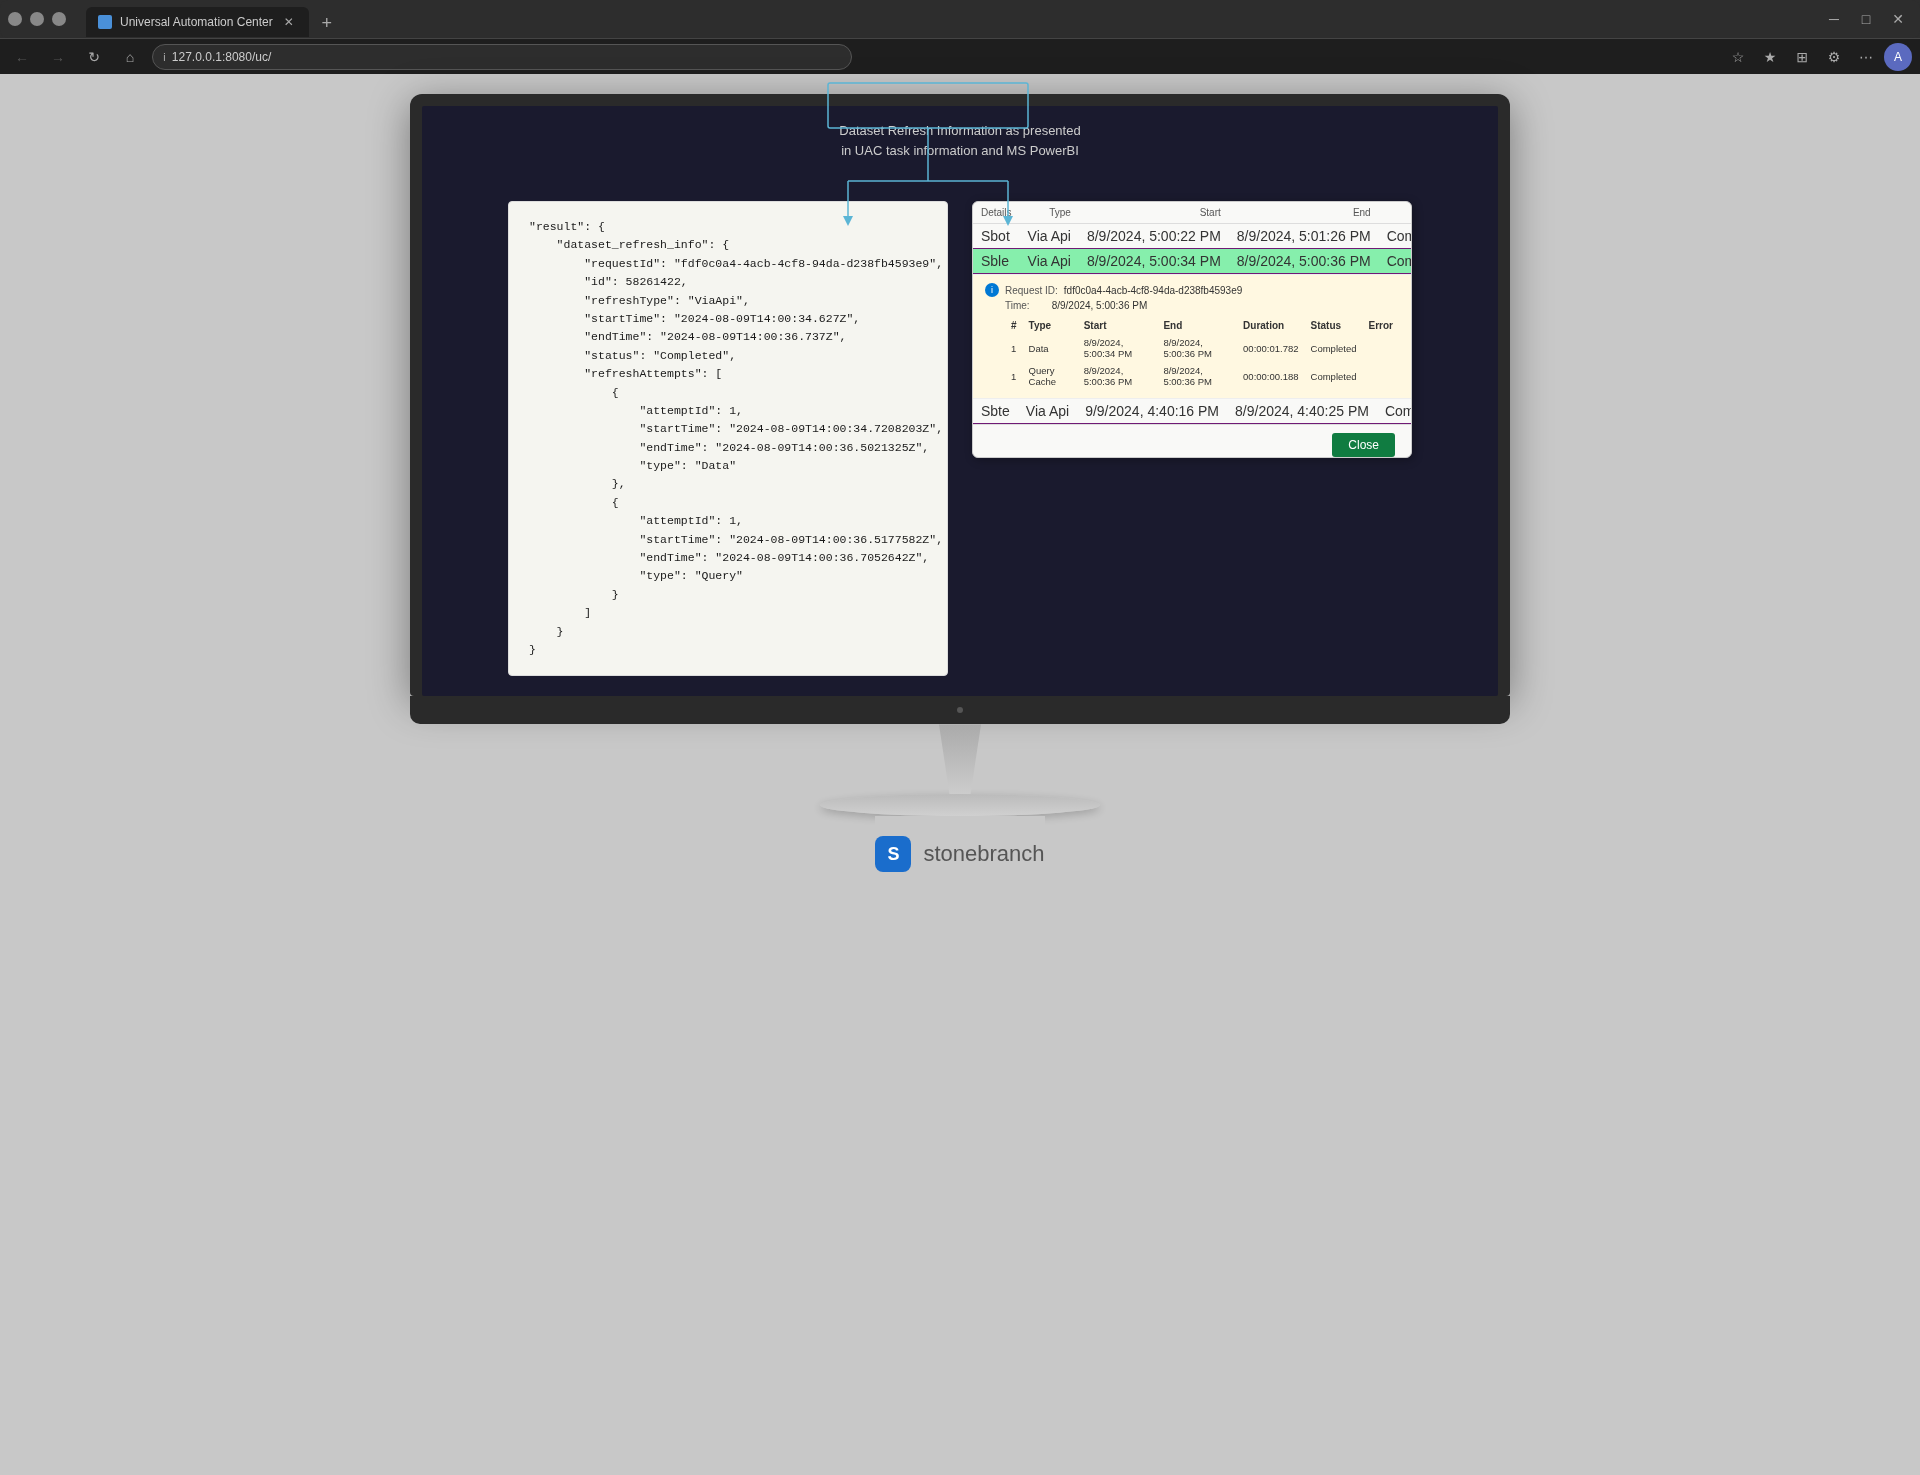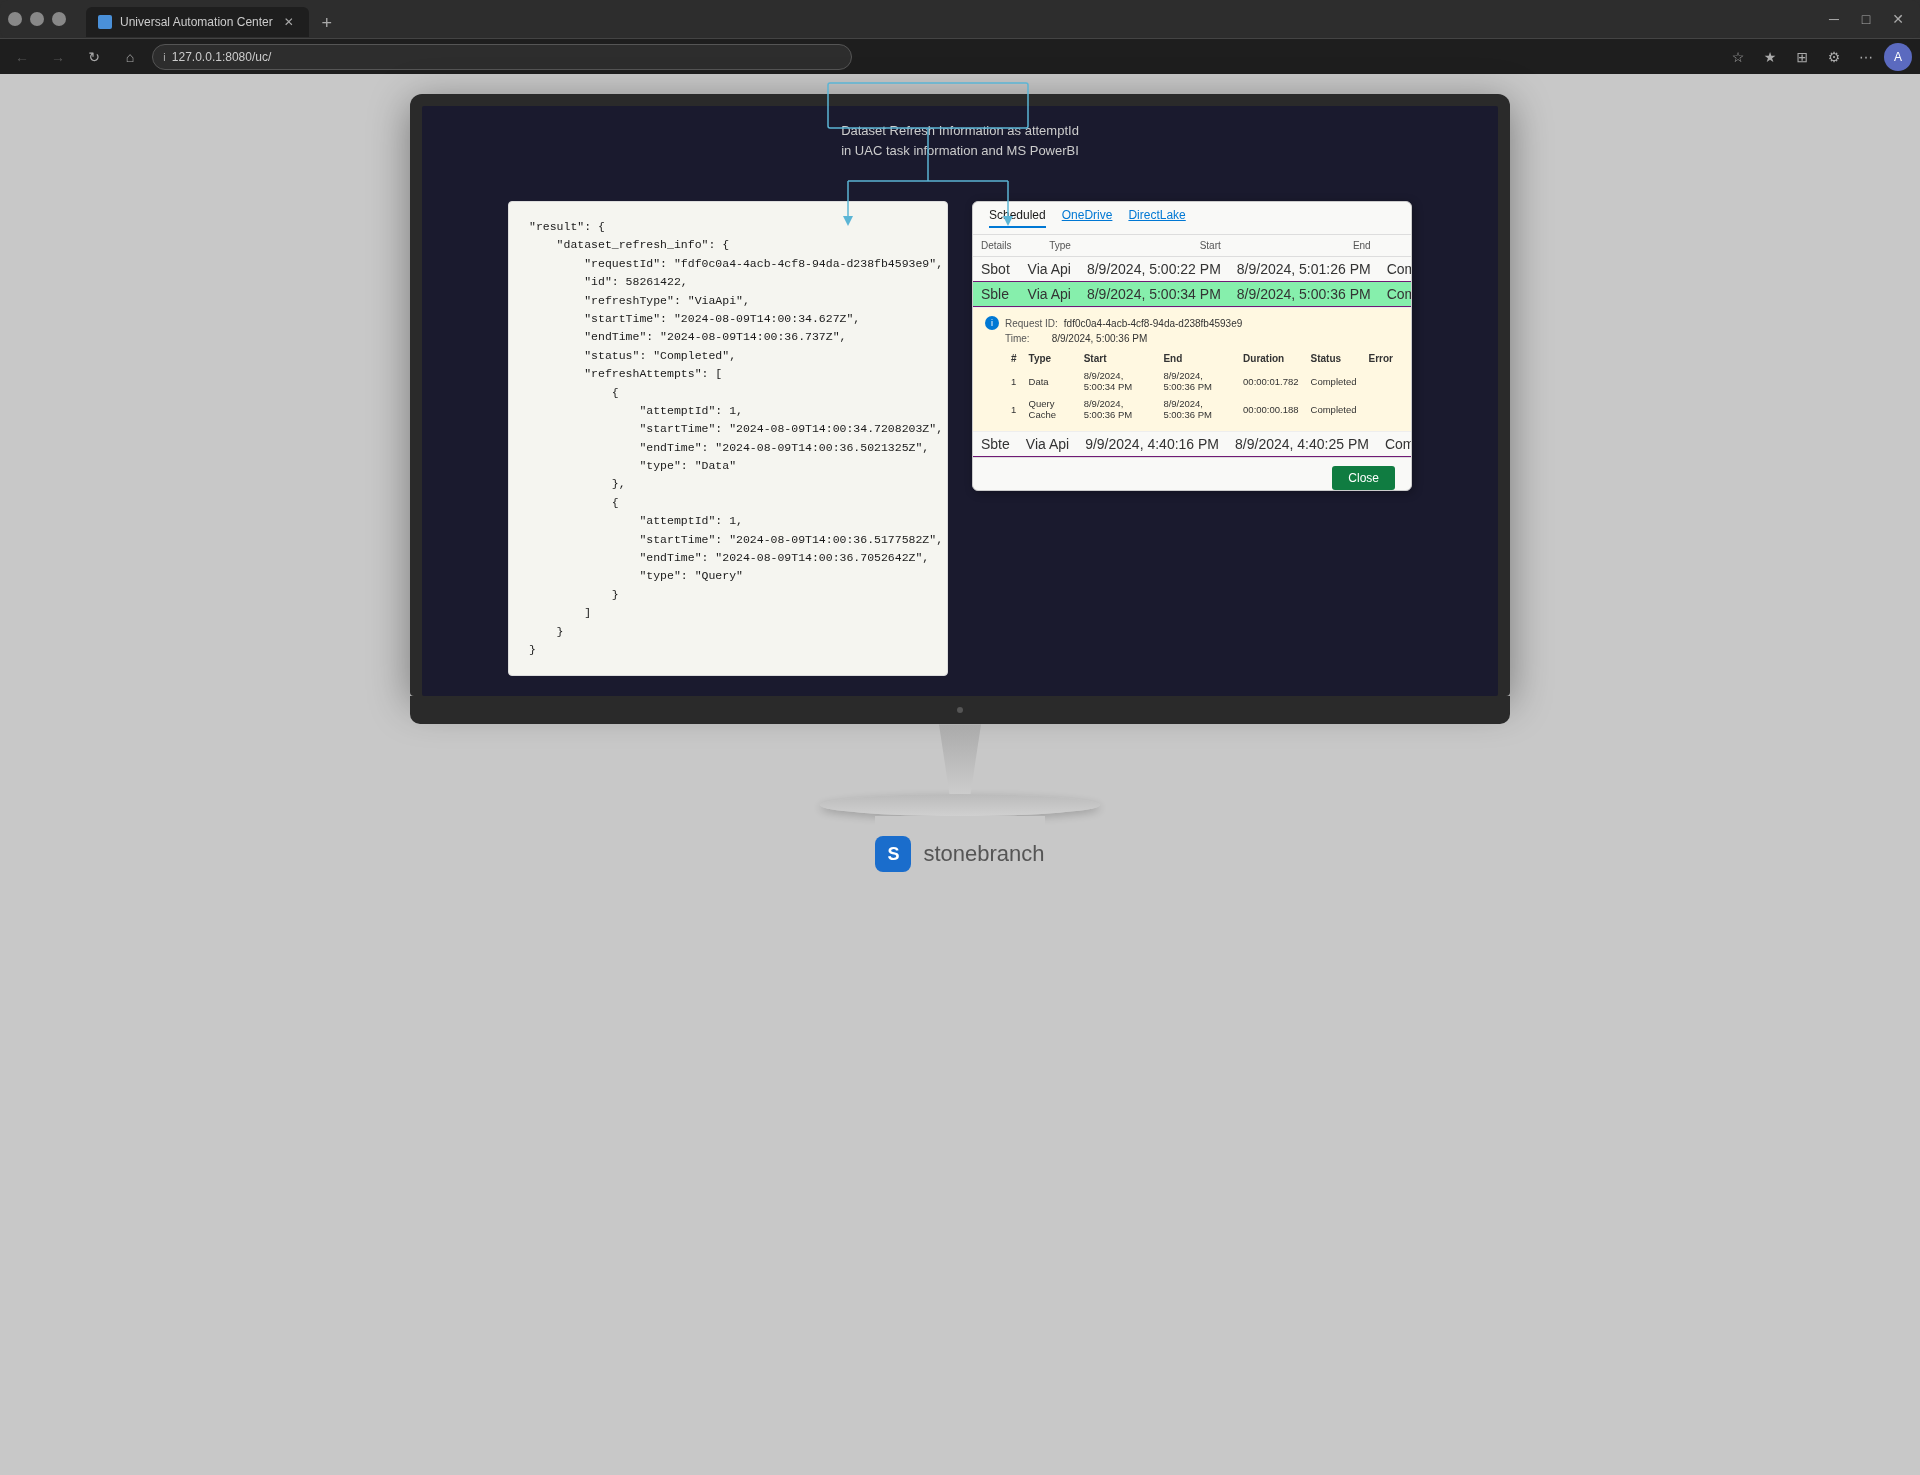--- a/index.html
+++ b/index.html
@@ -465,21 +465,21 @@
       </div>
     </div>
   </div>
 
   <div class="monitor-display-area">
 
     <div class="monitor-body">
       <div class="screen-content">
 
         <div style="position:absolute; top:15px; left:50%; transform:translateX(-50%); text-align:center; color:#ccc; font-size:13px; line-height:1.5; white-space:nowrap;">
-          <div>Dataset Refresh Information as attemptId</div>
+          <div>Dataset Refresh Information as presented</div>
           <div>in UAC task information and MS PowerBI</div>
         </div>
 
         <div style="display:flex; gap:24px; align-items:flex-start; margin-top:75px; position:relative;">
 
           <svg style="position:absolute; top:-120px; left:50%; transform:translateX(-60%); width:320px; height:180px; pointer-events:none; z-index:10;" viewBox="0 0 320 180">
 
             <rect x="60" y="2" width="200" height="45" fill="none" stroke="#5bb5d5" stroke-width="1.5" rx="2"></rect>
 
             <line x1="160" y1="47" x2="160" y2="100" stroke="#5bb5d5" stroke-width="1.5"></line>
@@ -519,25 +519,20 @@
                 <div class="json-line">                "type": "Query"</div>
                 <div class="json-line">            }</div>
                 <div class="json-line">        ]</div>
                 <div class="json-line">    }</div>
                 <div class="json-line">}</div>
               </div>
           </div>
 
           <div class="powerbi-panel">
 
-            <div class="powerbi-tabs">
-              <span class="powerbi-tab active">Scheduled</span>
-              <span class="powerbi-tab">OneDrive</span>
-              <span class="powerbi-tab">DirectLake</span>
-            </div>
 
             <div>
               <table class="powerbi-table">
                 <thead>
                   <tr>
                     <th>Details</th>
                     <th>Type</th>
                     <th>Start</th>
                     <th>End</th>
                     <th>Status</th>

